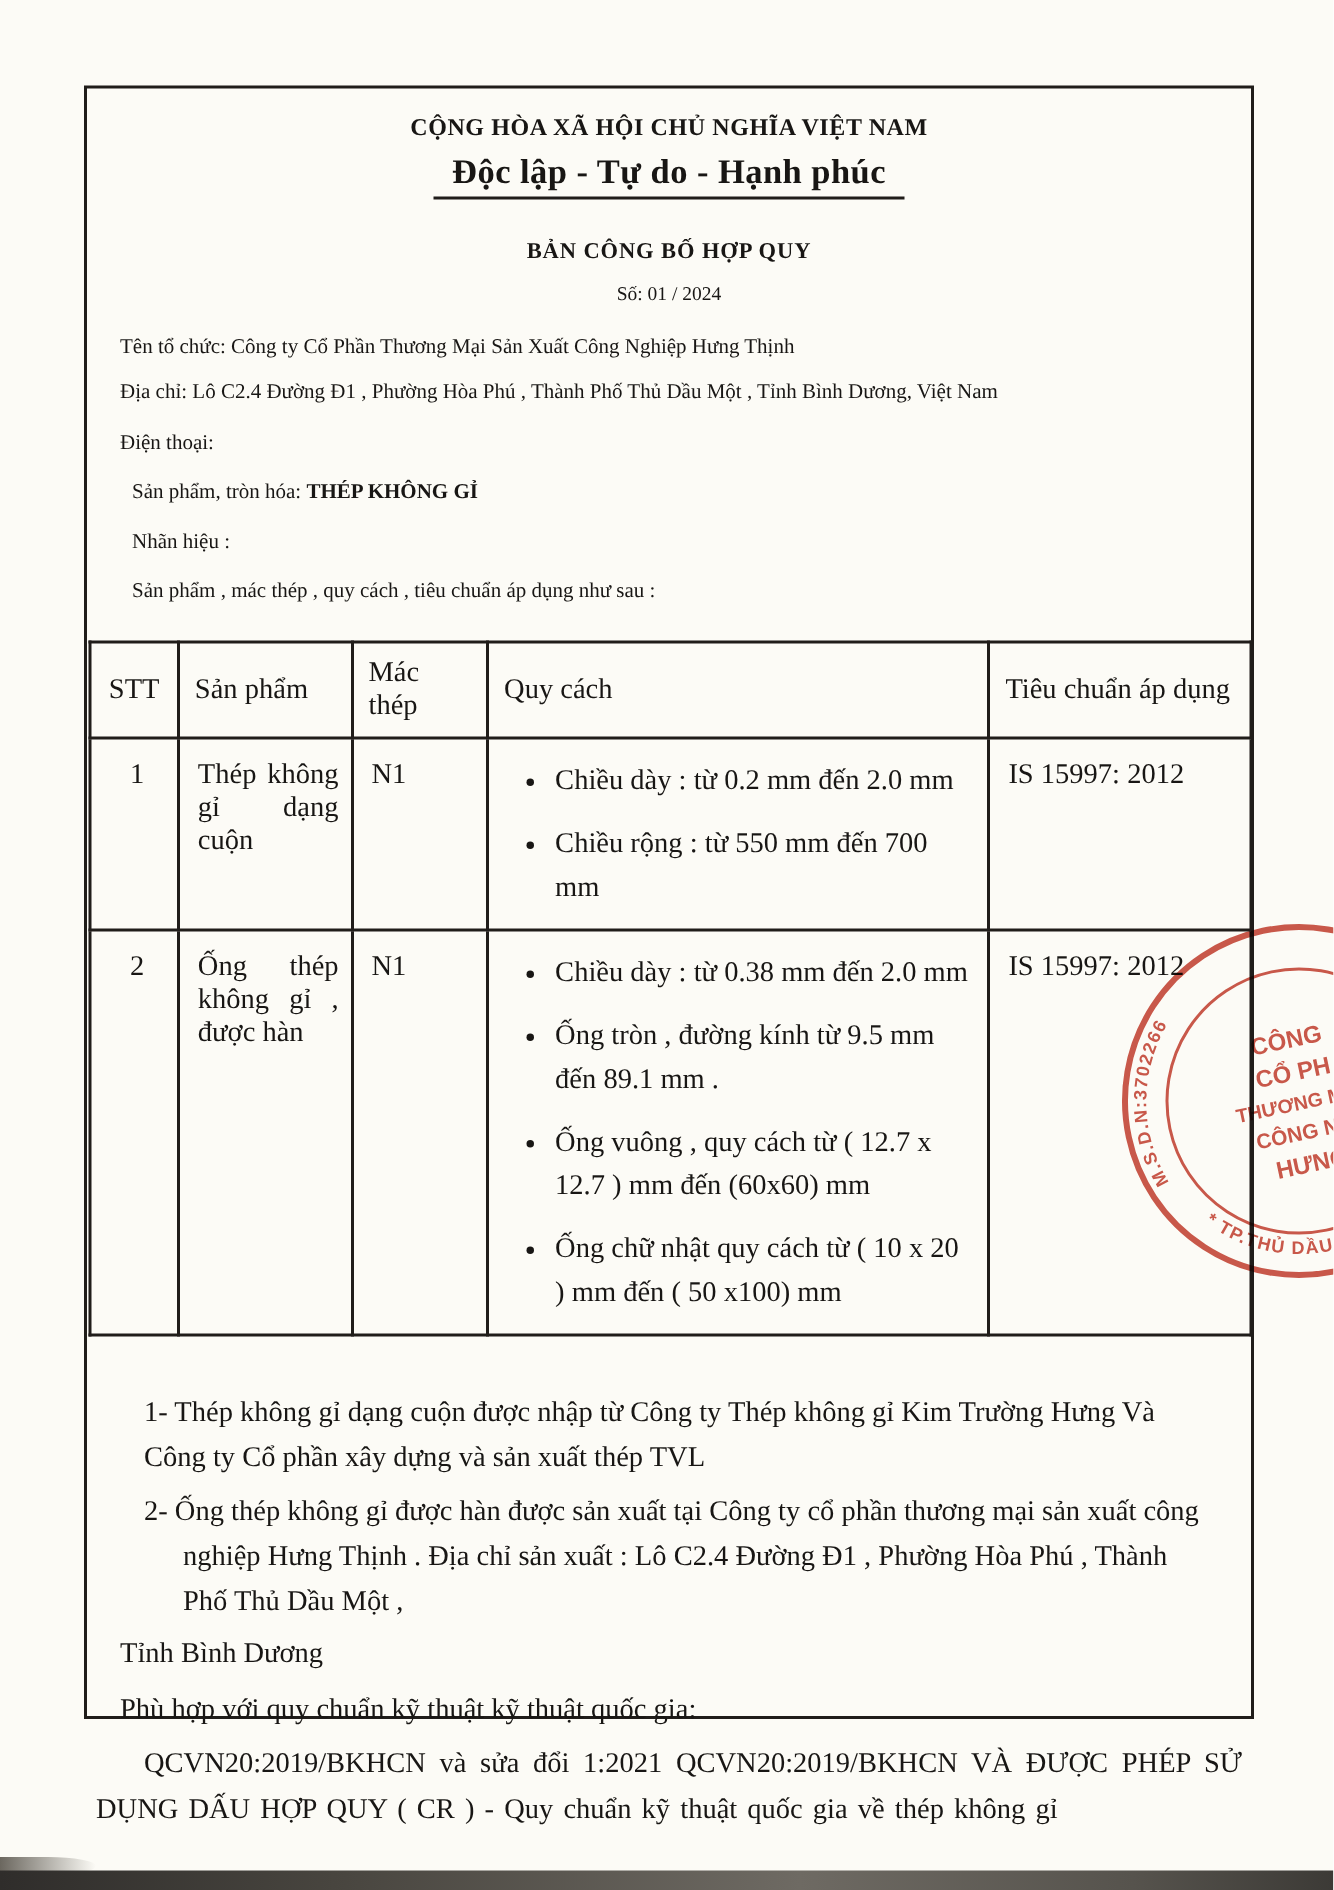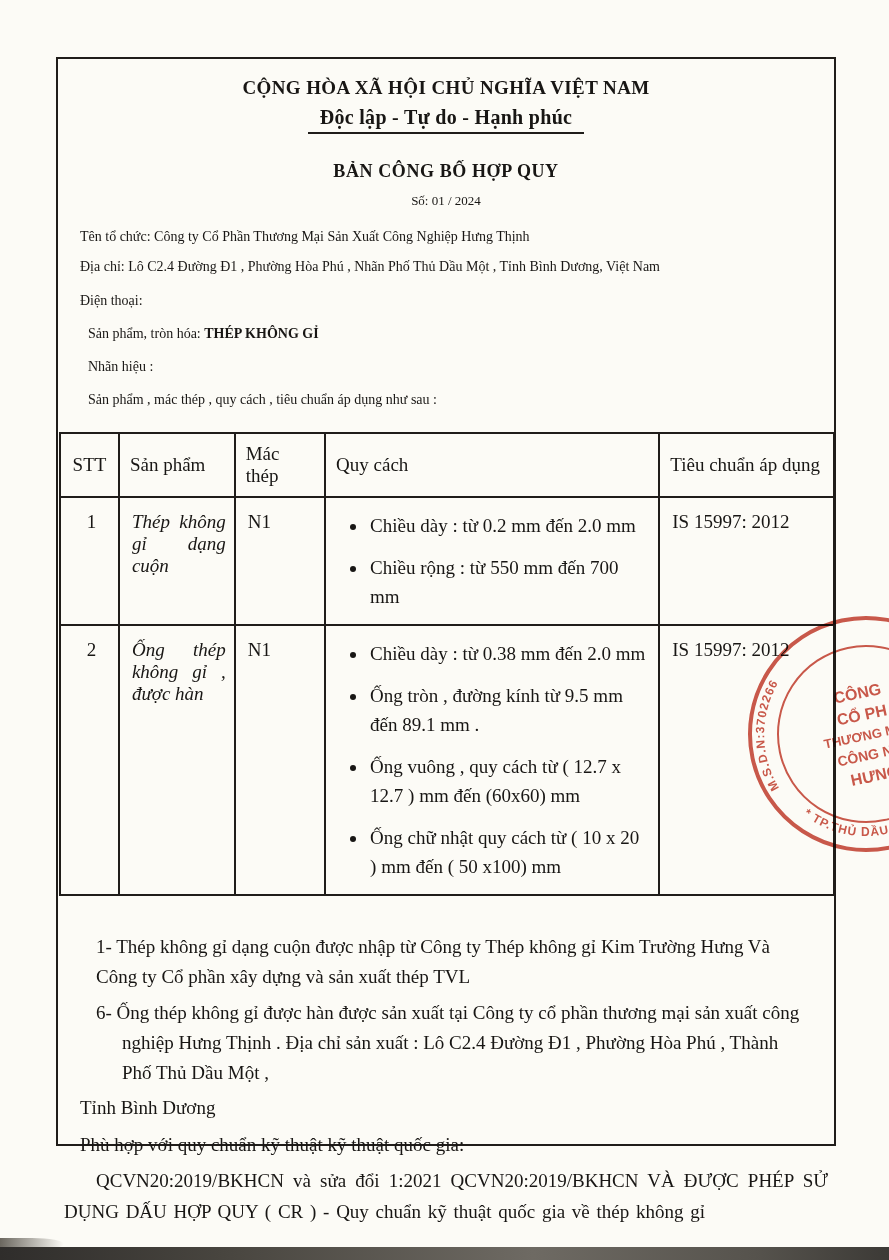--- a/index.html
+++ b/index.html
@@ -21,37 +21,37 @@
     left: 56px;
     top: 57px;
     width: 780px;
     height: 1089px;
     border: 2px solid #201d1a;
     background: transparent;
   }
   .nat-title {
     text-align: center;
     font-weight: bold;
-    font-size: 19px;
+    font-size: 16px;
     margin-top: 18px;
     letter-spacing: 0.4px;
   }
   .nat-motto { text-align: center; margin-top: 7px; }
   .nat-motto span {
     display: inline-block;
     font-weight: bold;
-    font-size: 20px;
+    font-size: 23px;
     border-bottom: 2px solid #201d1a;
     padding: 0 12px 3px 12px;
     letter-spacing: 0.3px;
   }
   .doc-title {
     text-align: center;
     font-weight: bold;
-    font-size: 18px;
+    font-size: 15px;
     margin-top: 27px;
     letter-spacing: 0.6px;
   }
   .doc-number { text-align: center; font-size: 13px; margin-top: 11px; }
   .info { margin: 13px 18px 0 22px; font-size: 14px; line-height: 30px; }
   .info p { margin: 0; }
   .info .phone { margin-top: 4px; }
   .info .indent { padding-left: 8px; margin-top: 3px; }
   .info b { font-weight: bold; }
   table.products {
@@ -70,21 +70,21 @@
     height: 42px;
   }
   table.products thead th.c-stt { text-align: center; border-radius: 13px; }
   table.products td { vertical-align: top; padding: 13px 8px 13px 12px; }
   .c-stt  { width: 58px;  }
   .c-prod { width: 114px; }
   .c-mac  { width: 89px;  }
   .c-quy  { width: 329px; }
   .c-std  { width: 172px; }
   td.cell-stt { text-align: center; padding-left: 4px; padding-right: 4px; }
-  td.cell-prod { text-align: justify; padding-right: 14px; font-style: italic; }
+  td.cell-prod { text-align: justify; padding-right: 14px; }
   td.cell-mac { padding-left: 18px; }
   ul.specs { margin: 0; padding-left: 30px; list-style: disc; }
   ul.specs li { margin-bottom: 13px; padding-left: 2px; line-height: 29px; }
   ul.specs li:last-child { margin-bottom: 0; }
   .notes { margin-top: 36px; font-size: 19px; line-height: 30px; }
   .note1 { margin: 0 24px 0 38px; }
   .note2 { margin: 6px 24px 0 38px; padding-left: 26px; text-indent: -26px; }
   .province { margin: 5px 0 0 22px; }
   .conform  { margin: 7px 0 0 22px; }
   .final {
@@ -131,21 +131,21 @@
     <div class="nat-title">CỘNG HÒA XÃ HỘI CHỦ NGHĨA VIỆT NAM</div>
     <div class="nat-motto">
       <span>Độc lập - Tự do - Hạnh phúc</span>
     </div>
 
     <div class="doc-title">BẢN CÔNG BỐ HỢP QUY</div>
     <div class="doc-number">Số: 01 / 2024</div>
 
     <div class="info">
       <p>Tên tổ chức: Công ty Cổ Phần Thương Mại Sản Xuất Công Nghiệp Hưng Thịnh</p>
-      <p>Địa chỉ: Lô C2.4 Đường Đ1 , Phường Hòa Phú , Nhãn Phố Thủ Dầu Một , Tỉnh Bình Dương, Việt Nam</p>
+      <p>Địa chỉ: Lô C2.4 Đường Đ1 , Phường Hòa Phú , Thành Phố Thủ Dầu Một , Tỉnh Bình Dương, Việt Nam</p>
       <p class="phone">Điện thoại:</p>
       <p class="indent"><span>Sản phẩm, tròn hóa: </span><b>THÉP KHÔNG GỈ</b></p>
       <p class="indent">Nhãn hiệu :</p>
       <p class="indent">Sản phẩm , mác thép , quy cách , tiêu chuẩn áp dụng như sau :</p>
     </div>
 
     <table class="products">
       <thead>
         <tr>
           <th class="c-stt">STT</th>
@@ -180,21 +180,21 @@
               <li>Ống chữ nhật quy cách từ ( 10 x 20 ) mm đến ( 50 x100) mm</li>
             </ul>
           </td>
           <td>IS 15997: 2012</td>
         </tr>
       </tbody>
     </table>
 
     <div class="notes">
       <p class="note1">1-  Thép không gỉ dạng cuộn được nhập từ Công ty Thép không gỉ Kim Trường Hưng Và Công ty Cổ phần xây dựng và sản xuất thép TVL</p>
-      <p class="note2">6-  Ống thép không gỉ được hàn được sản xuất tại Công ty cổ phần thương mại sản xuất công nghiệp Hưng Thịnh . Địa chỉ sản xuất : Lô C2.4 Đường Đ1 , Phường Hòa Phú , Thành Phố Thủ Dầu Một ,</p>
+      <p class="note2">2-  Ống thép không gỉ được hàn được sản xuất tại Công ty cổ phần thương mại sản xuất công nghiệp Hưng Thịnh . Địa chỉ sản xuất : Lô C2.4 Đường Đ1 , Phường Hòa Phú , Thành Phố Thủ Dầu Một ,</p>
       <p class="province">Tỉnh Bình Dương</p>
       <p class="conform">Phù hợp với quy chuẩn kỹ thuật kỹ thuật quốc gia:</p>
       <p class="final">QCVN20:2019/BKHCN và sửa đổi 1:2021 QCVN20:2019/BKHCN VÀ ĐƯỢC PHÉP SỬ DỤNG DẤU HỢP QUY ( CR ) -  Quy chuẩn kỹ thuật quốc gia về thép không gỉ</p>
     </div>
 
   </div>
 
   <div class="stamp-wrap">
     <svg viewBox="0 0 248 248">
       <defs>

